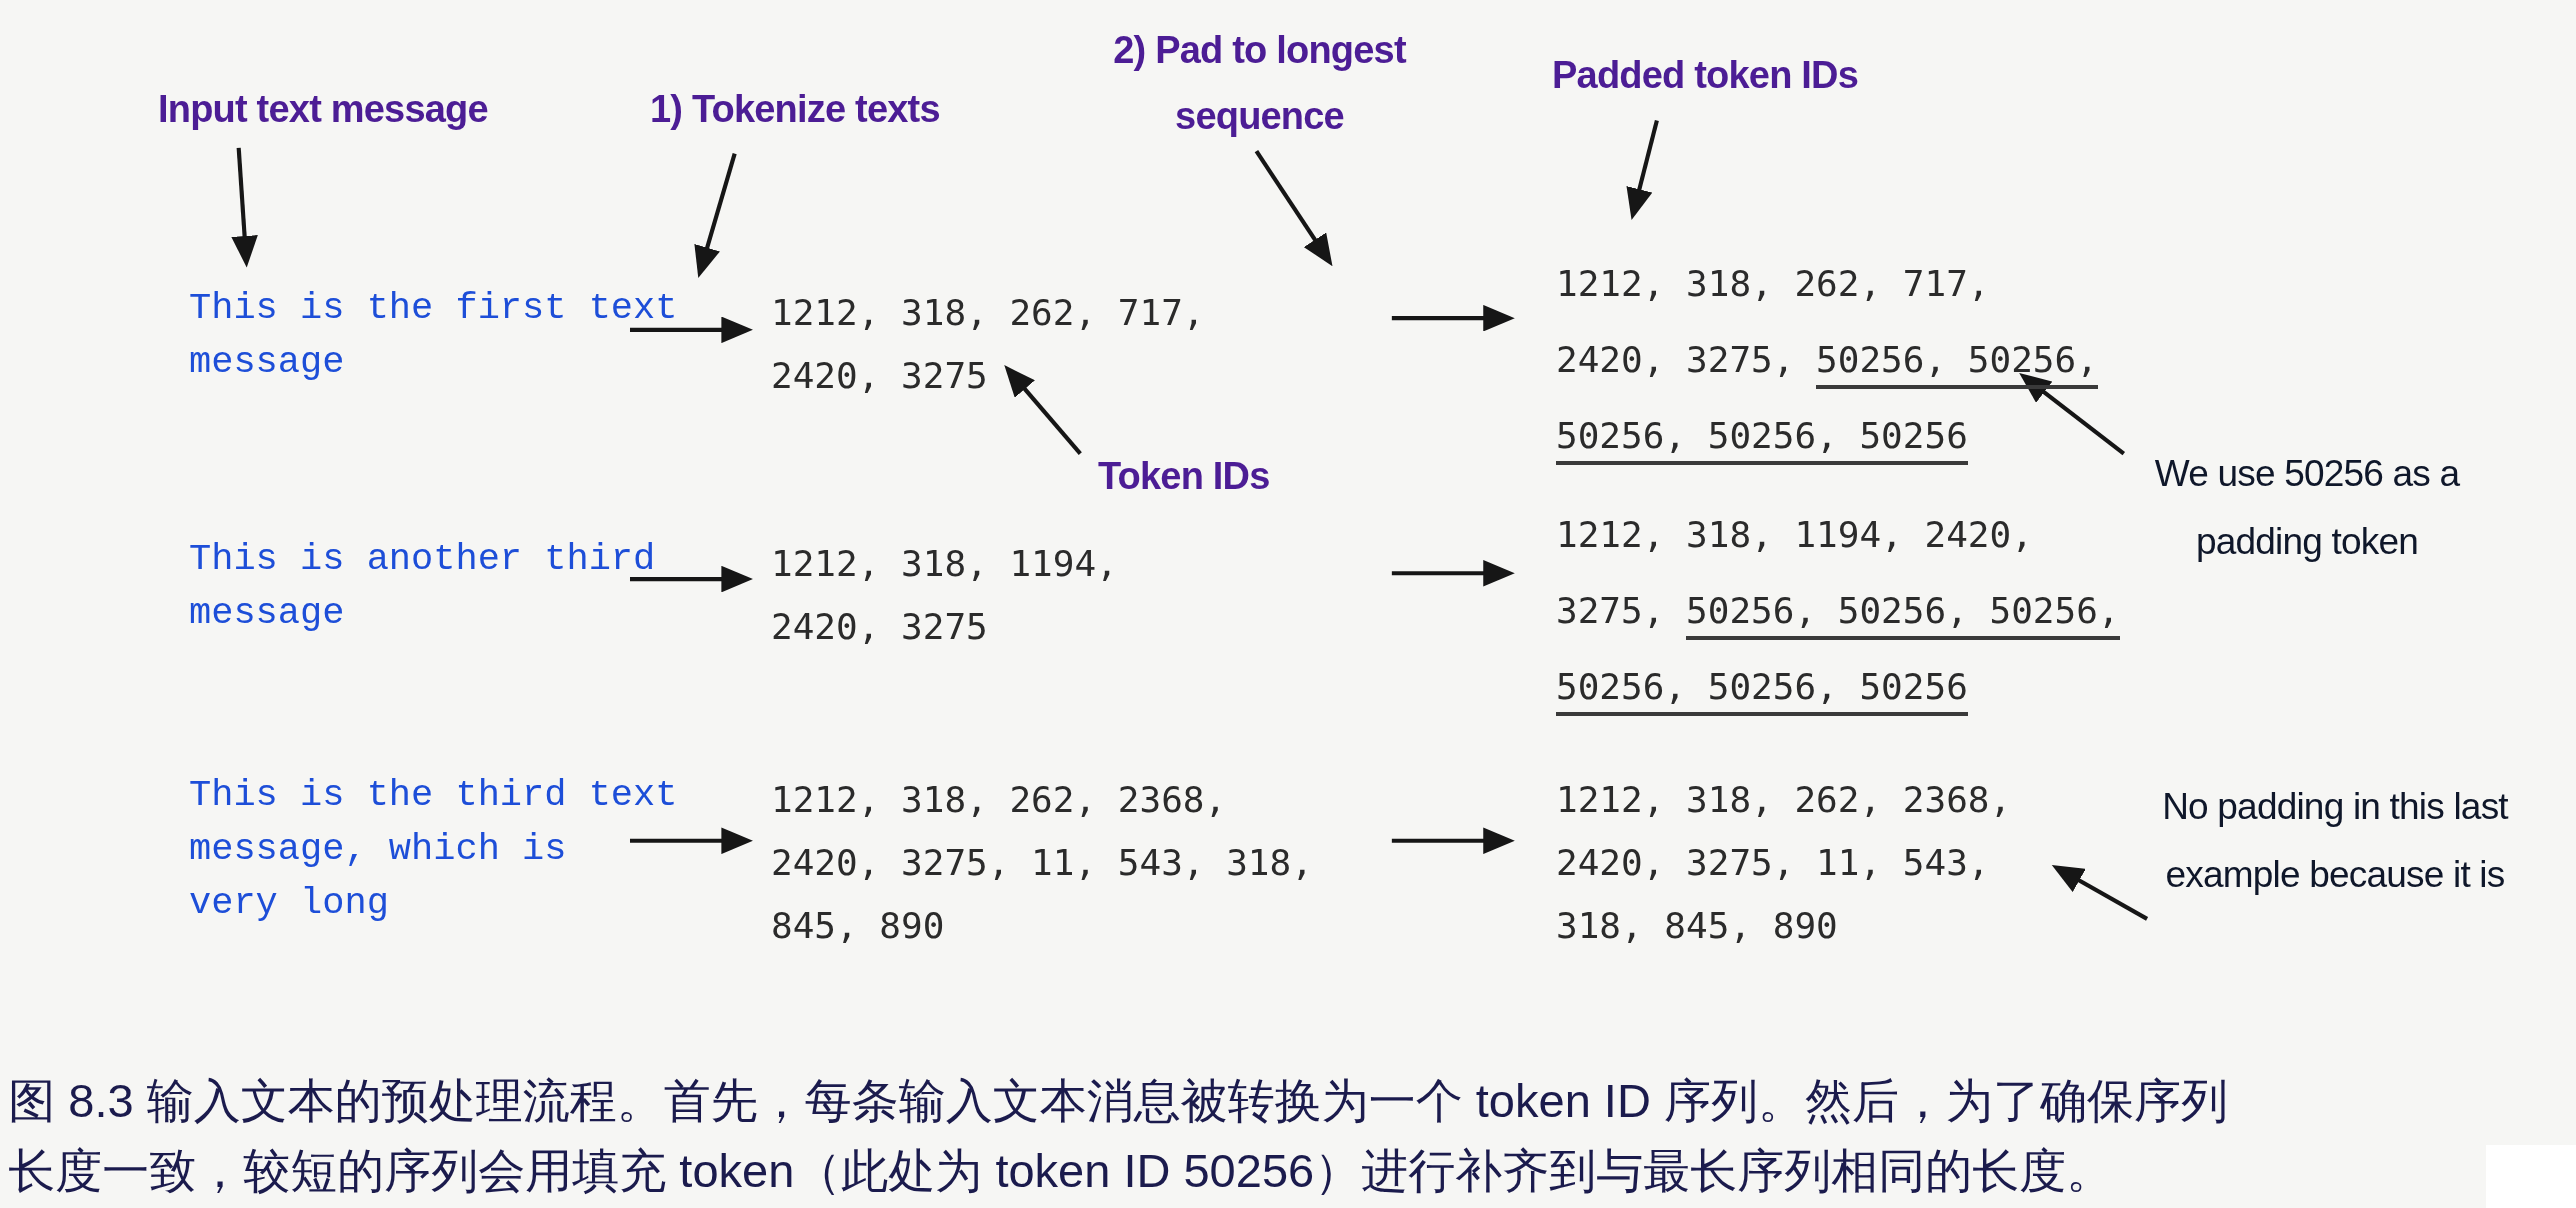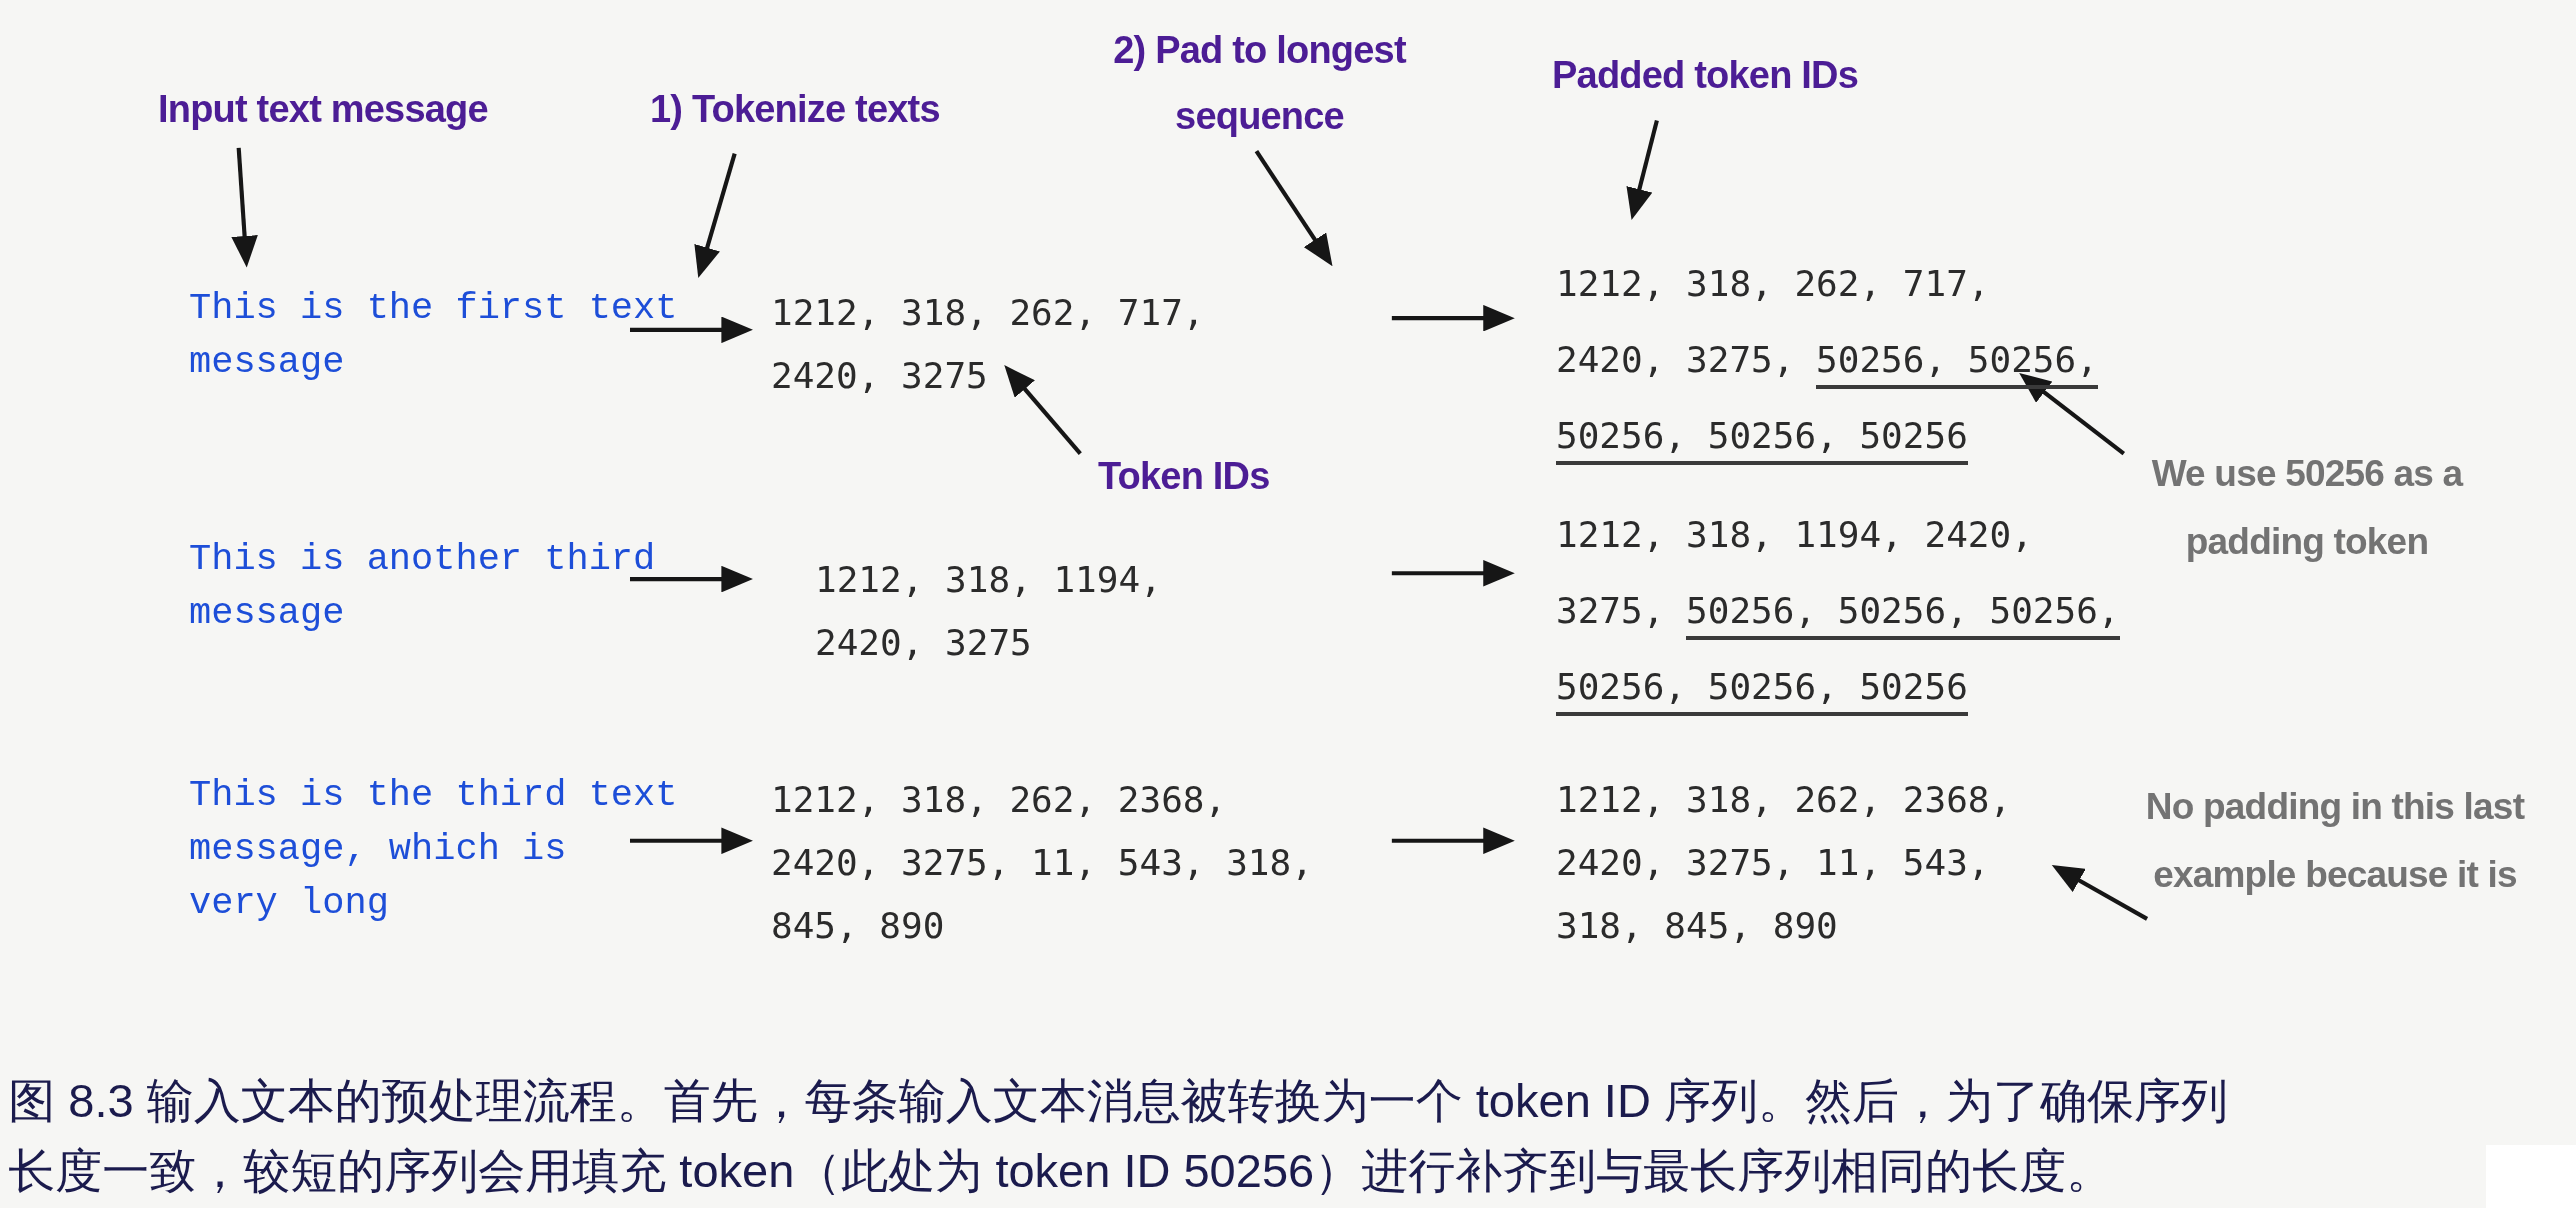--- a/index.html
+++ b/index.html
@@ -46,25 +46,25 @@
     color: #2b2b2b;
   }
   .mono .line { white-space: pre; }
   .lh76 .line { line-height: 63px; }
   .lh92 .line { line-height: 76px; }
   .u {
     border-bottom: 4.2px solid #3a3a3a;
     padding-bottom: 5px;
   }
   .note {
-    font-weight: bold;
+    font-weight: normal;
     font-size: 37px;
     letter-spacing: -0.8px;
     text-align: center;
-    color: #737373;
+    color: #0f172a;
     white-space: nowrap;
   }
   .note .line { line-height: 68px; }
   .caption {
     font-size: 47px;
     color: #1b1b4d;
     white-space: nowrap;
   }
   .caption .line { line-height: 70px; }
   .artifact {
@@ -129,21 +129,21 @@
   <div class="abs note" style="left:2124px; top:440px; width:366px;">
     <div class="line">We use 50256 as a</div>
     <div class="line">padding token</div>
   </div>
 
   <div class="abs sans" style="left:189px; top:532px;">
     <div>This is another third</div>
     <div>message</div>
   </div>
 
-  <div class="abs mono lh76" style="left:771px; top:548px;margin-left:44px;">
+  <div class="abs mono lh76" style="left:771px; top:532px;">
     <div class="line">1212, 318, 1194,</div>
     <div class="line">2420, 3275</div>
   </div>
 
   <div class="abs mono lh92" style="left:1556px; top:497px;">
     <div class="line"><span>1212, 318, 1194, 2420,</span><span class="u"></span></div>
     <div class="line"><span>3275, </span><span class="u">50256, 50256, 50256,</span></div>
     <div class="line"><span></span><span class="u">50256, 50256, 50256</span></div>
   </div>
 

